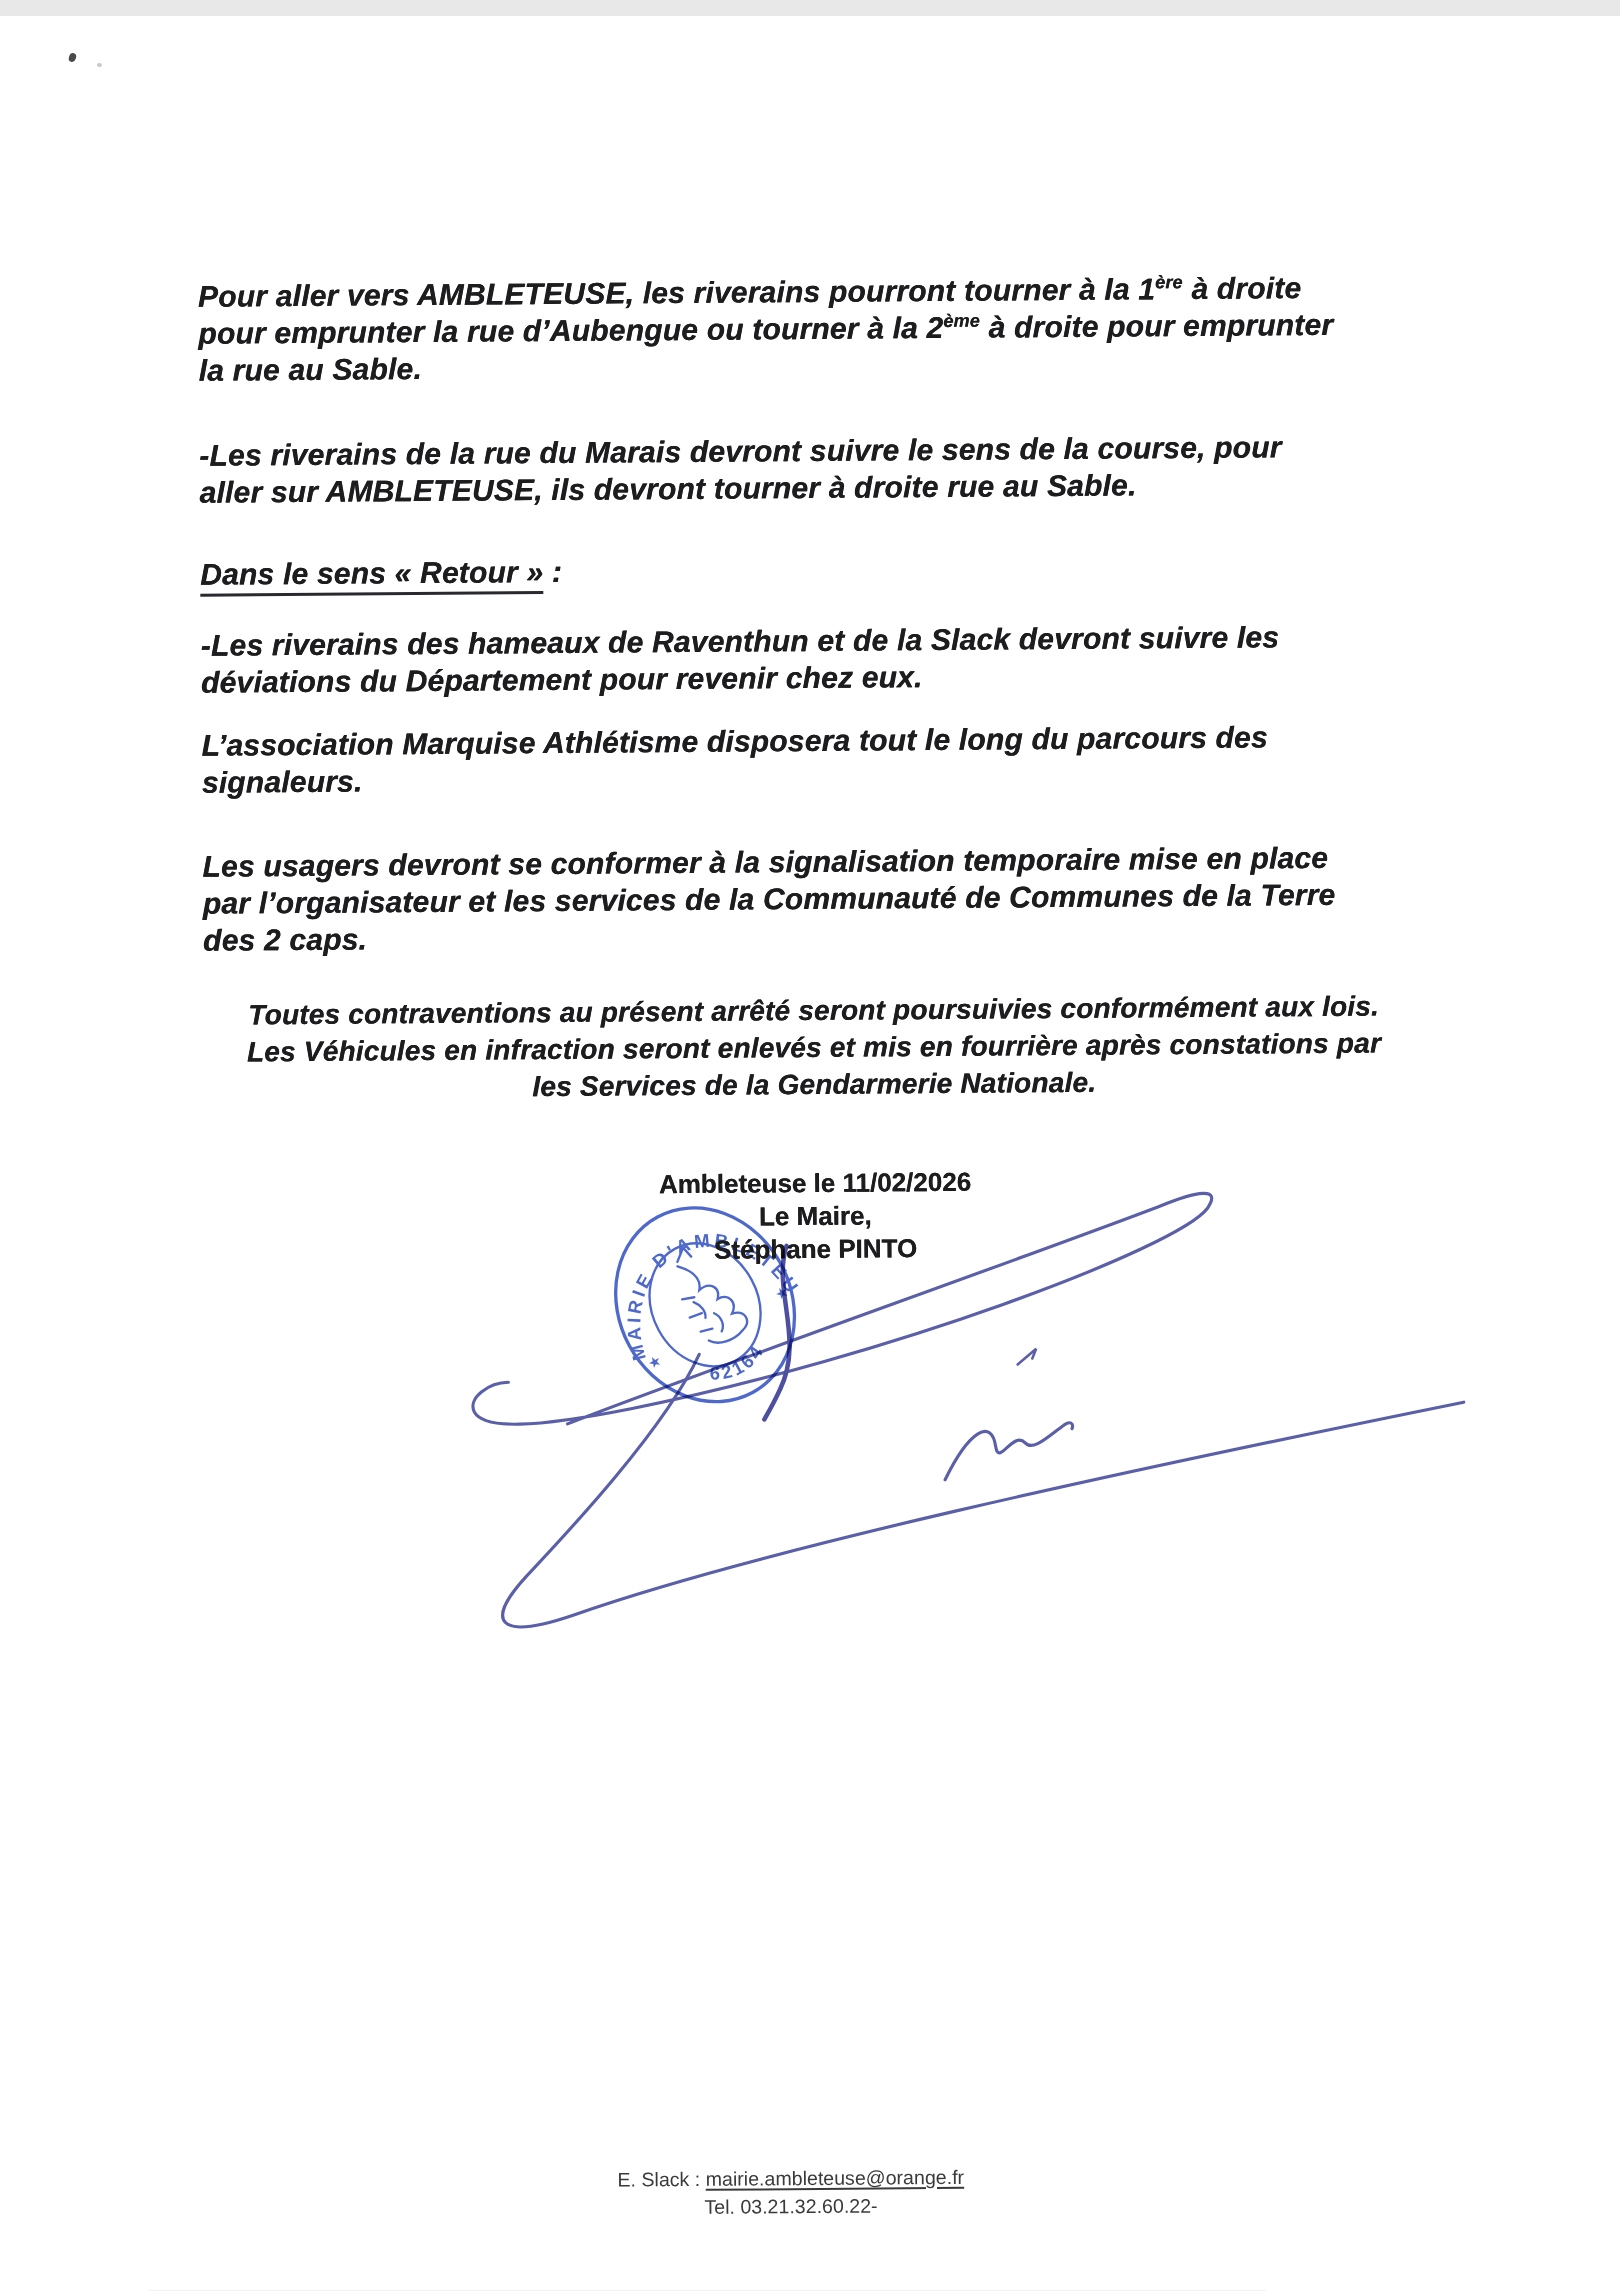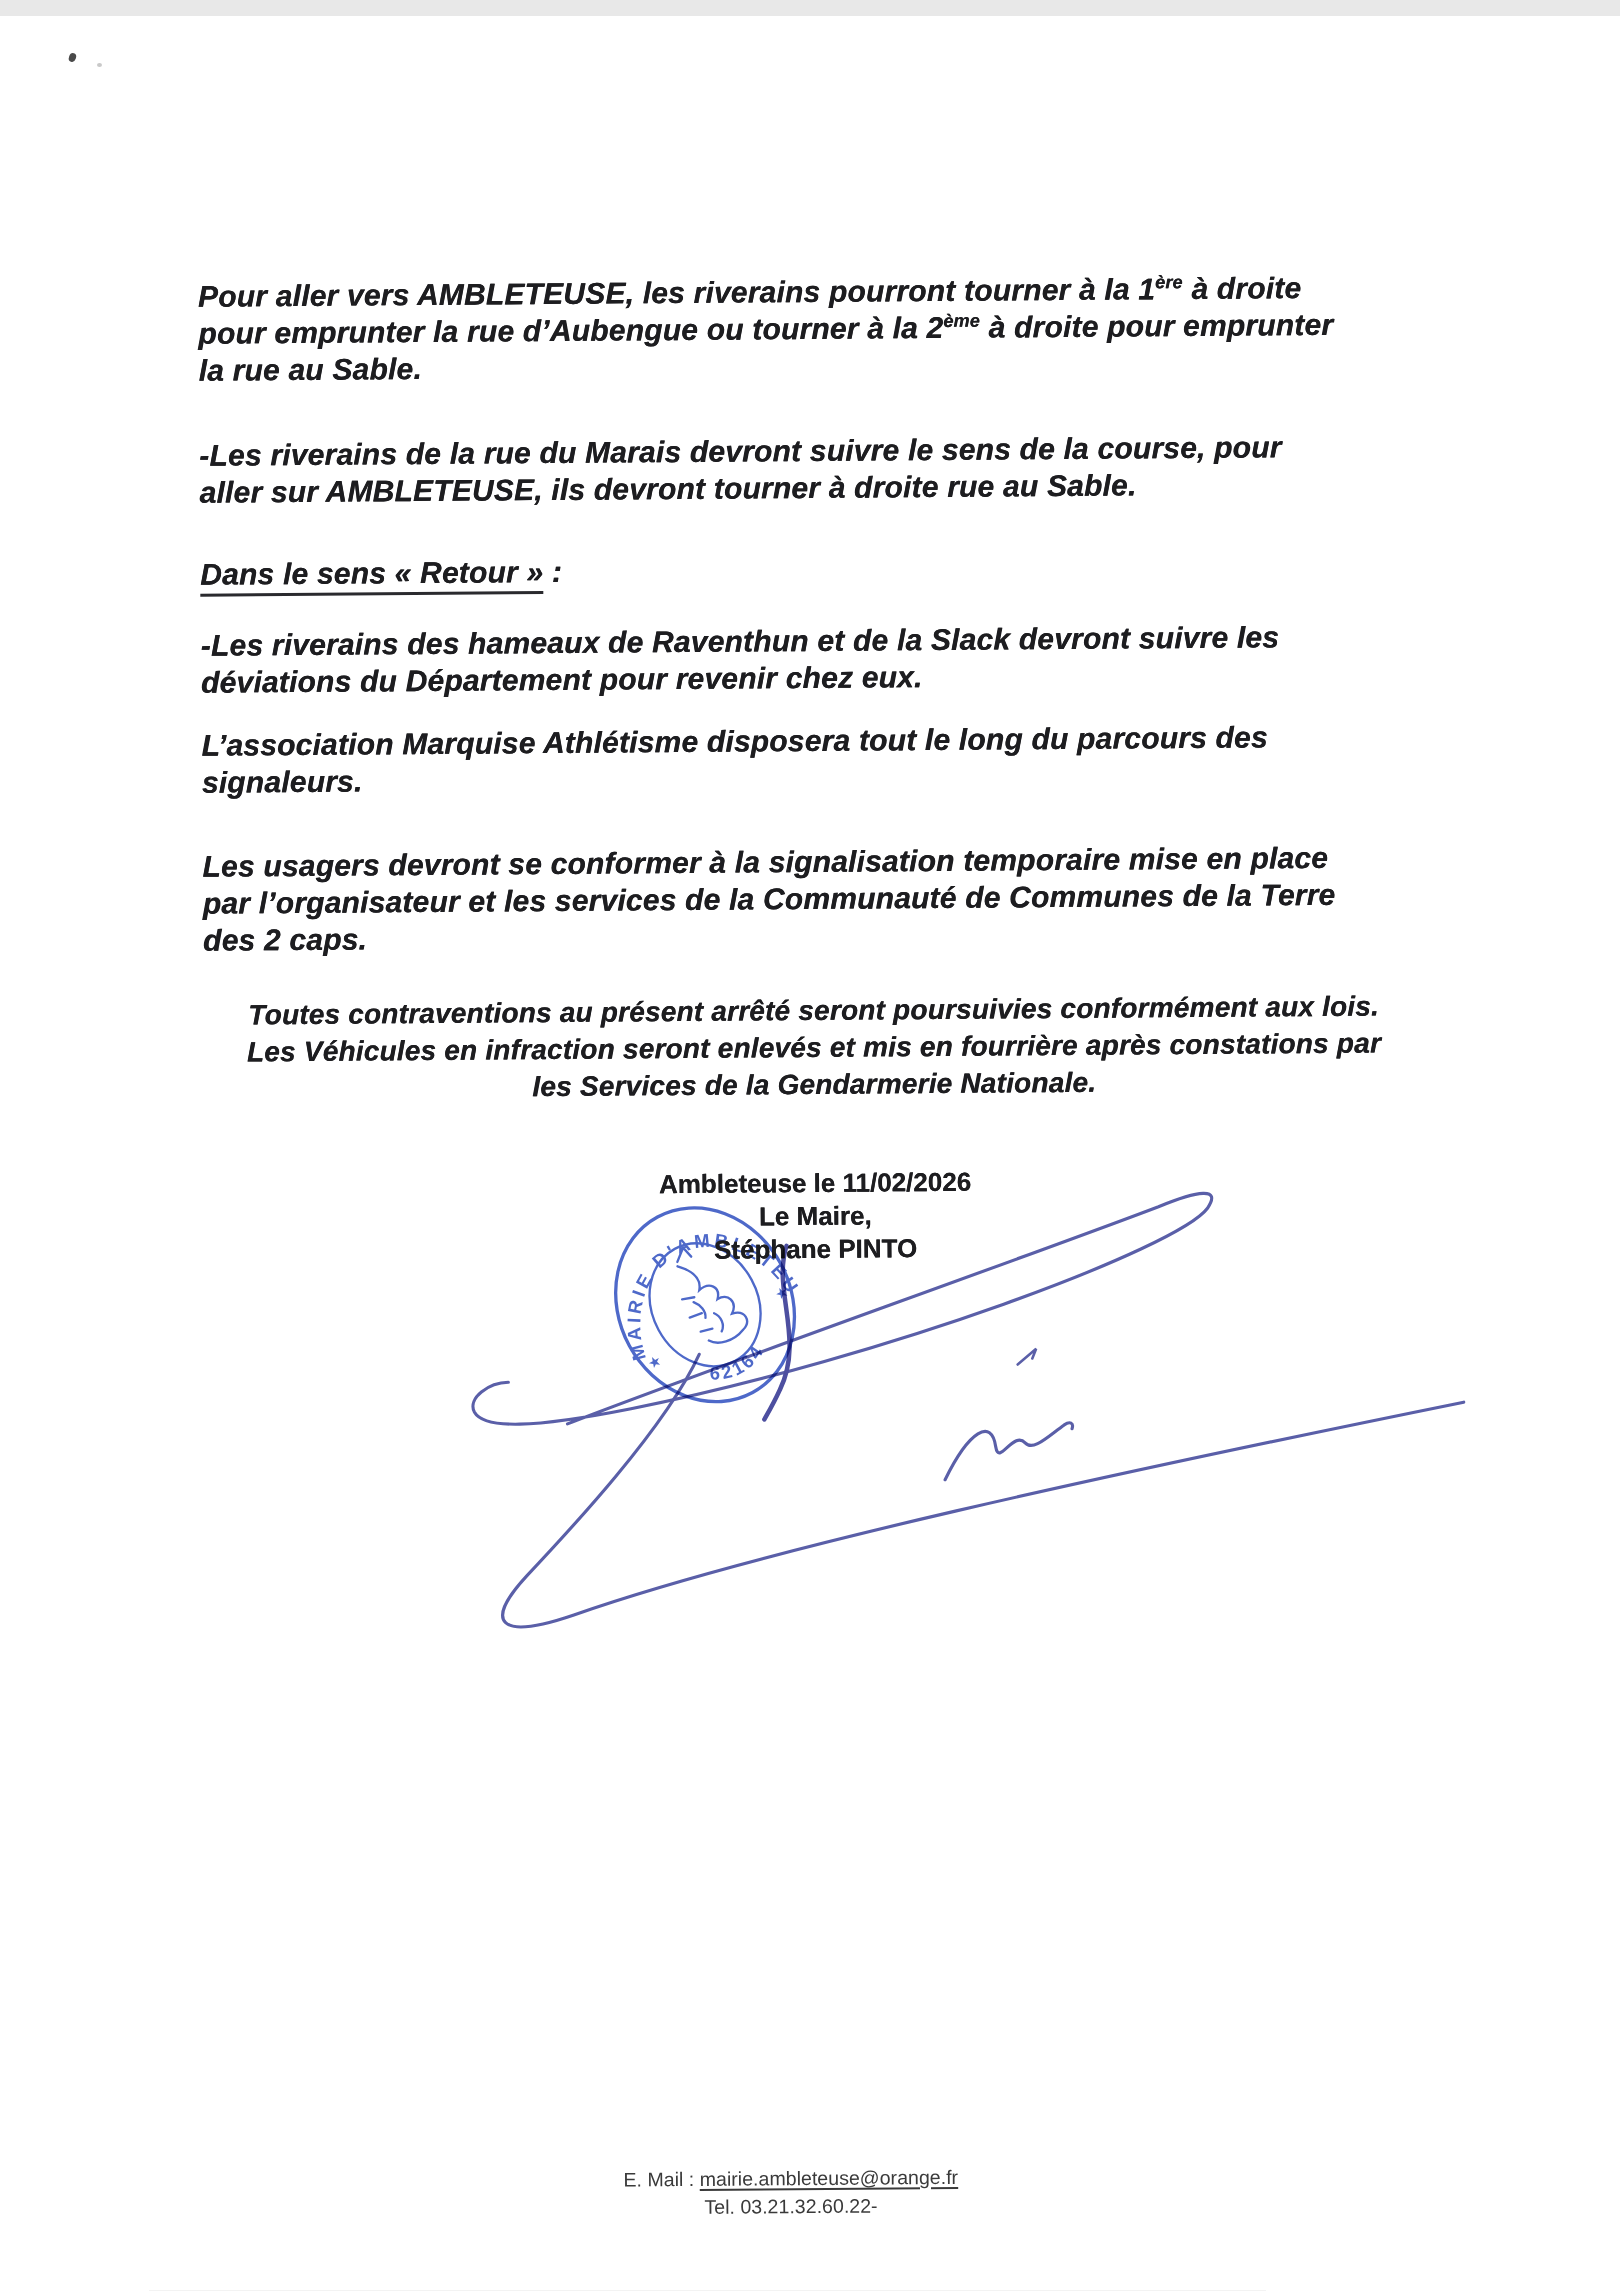--- a/index.html
+++ b/index.html
@@ -128,21 +128,21 @@
       <g fill="none" stroke="#5a5fa8" stroke-width="3.2" stroke-linecap="round">
         <path d="M 235,295 C 380,240 700,130 840,78 C 880,62 905,58 890,80 C 860,120 560,230 300,280 C 200,299 150,300 140,282 C 133,268 155,252 175,252"></path>
         <path d="M 370,225 C 335,300 235,405 192,450 C 148,497 162,516 240,490 C 430,425 790,350 1150,280"></path>
         <path d="M 620,355 C 645,305 668,292 672,322 C 675,342 690,305 702,318 C 710,327 725,312 742,300 C 748,296 752,298 750,304"></path>
         <path d="M 695,238 L 714,222 L 710,232" stroke-width="2.6"></path>
         <path d="M 460,115 C 445,160 478,210 452,262 C 446,275 440,285 436,292" stroke-width="4.6" stroke="#4d4fa0"></path>
       </g>
     </svg>
 
     <div class="footer">
-      <div><span>E. Mail : </span><span class="email">mairie.ambleteuse@orange.fr</span></div>
+      <div><span>E. Slack : </span><span class="email">mairie.ambleteuse@orange.fr</span></div>
       <div>Tel. 03.21.32.60.22-</div>
     </div>
 
   </div>
 
   <div class="scanband" style="left:7.8px;   top:2276px; width:39px;   height:9.8px;"></div>
   <div class="scanband" style="left:101px; top:2276px; width:29px;   height:9.8px;"></div>
   <div class="scanband" style="left:149px; top:2274px; width:1117px; height:11.8px; background:#f3f3f3;"></div>
   <div class="scanband" style="left:1274px;top:2276px; width:47px;   height:9.8px;"></div>
   <div class="scanband" style="left:1460px;top:2278px; width:19.6px;   height:7.8px;"></div>

